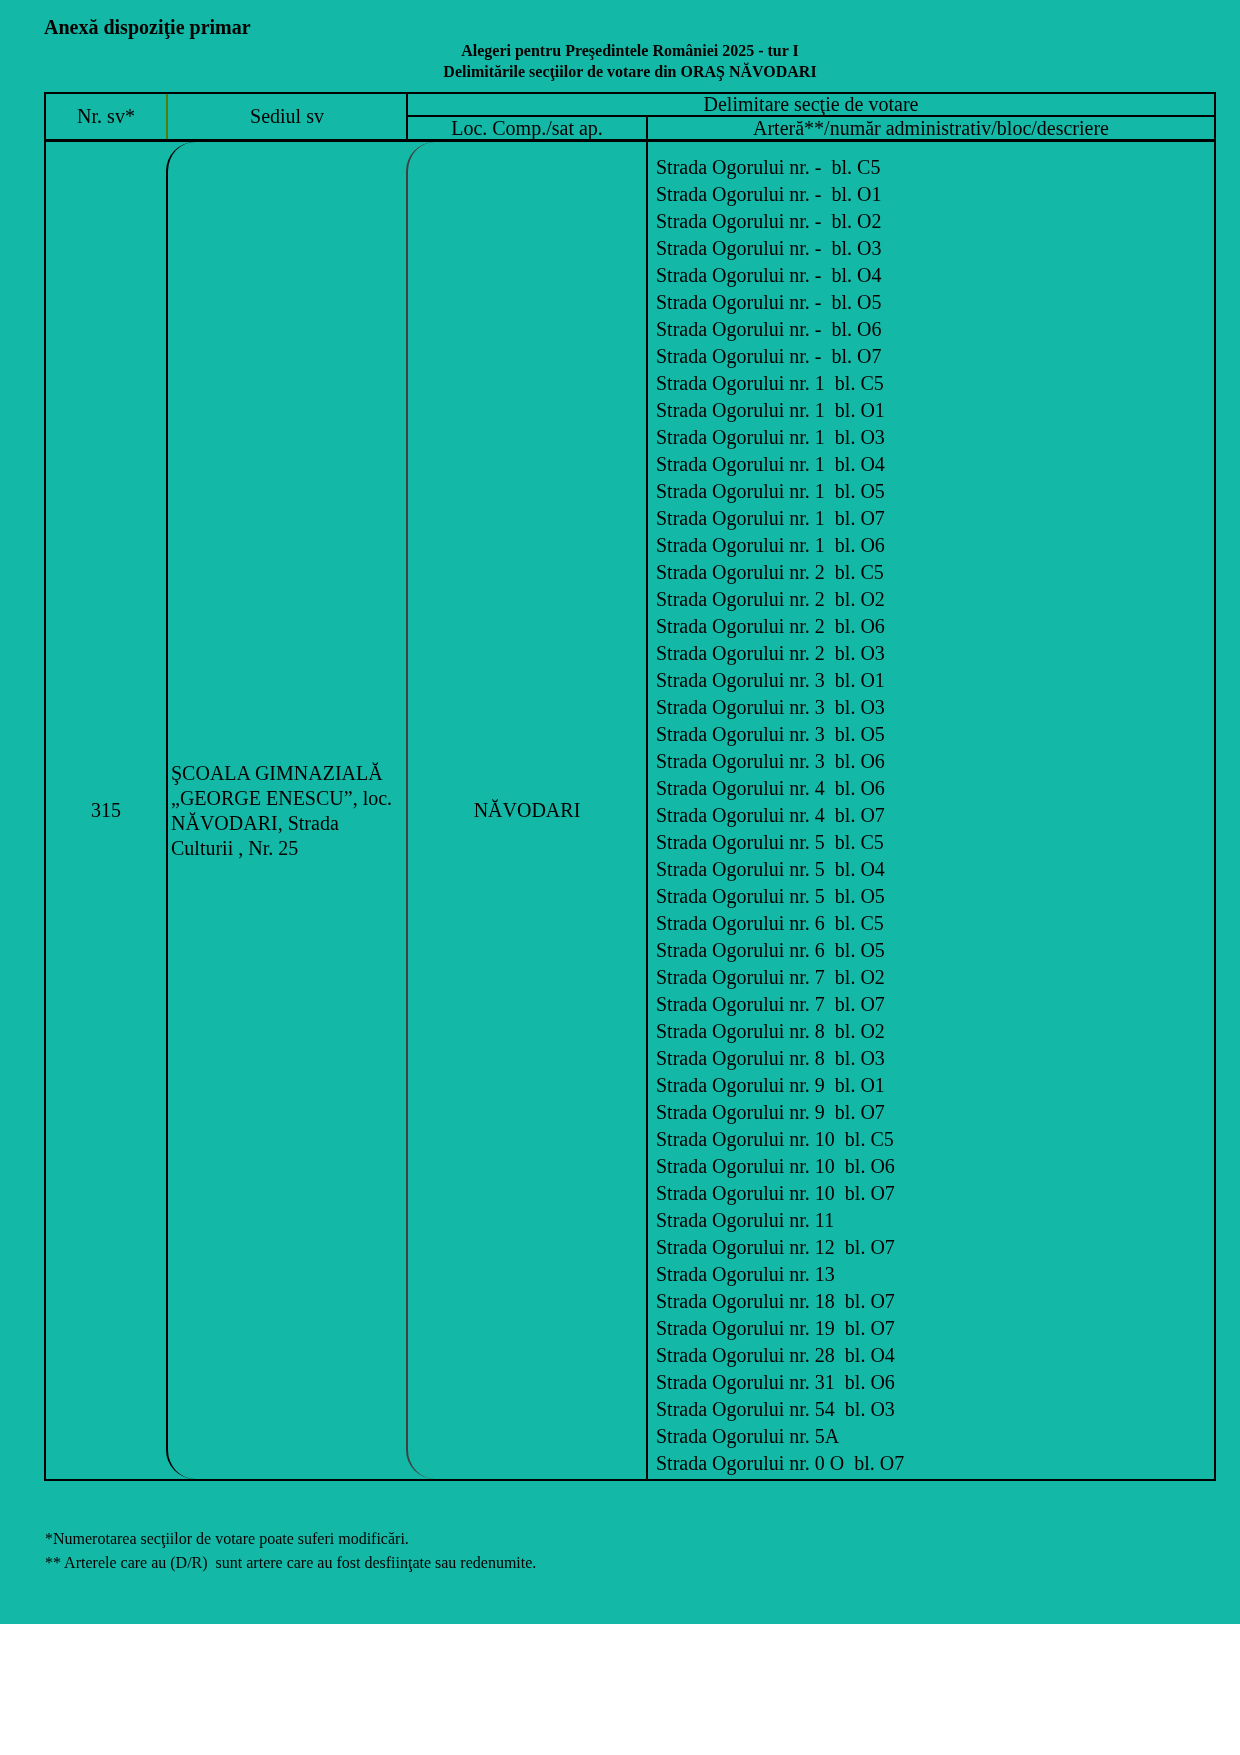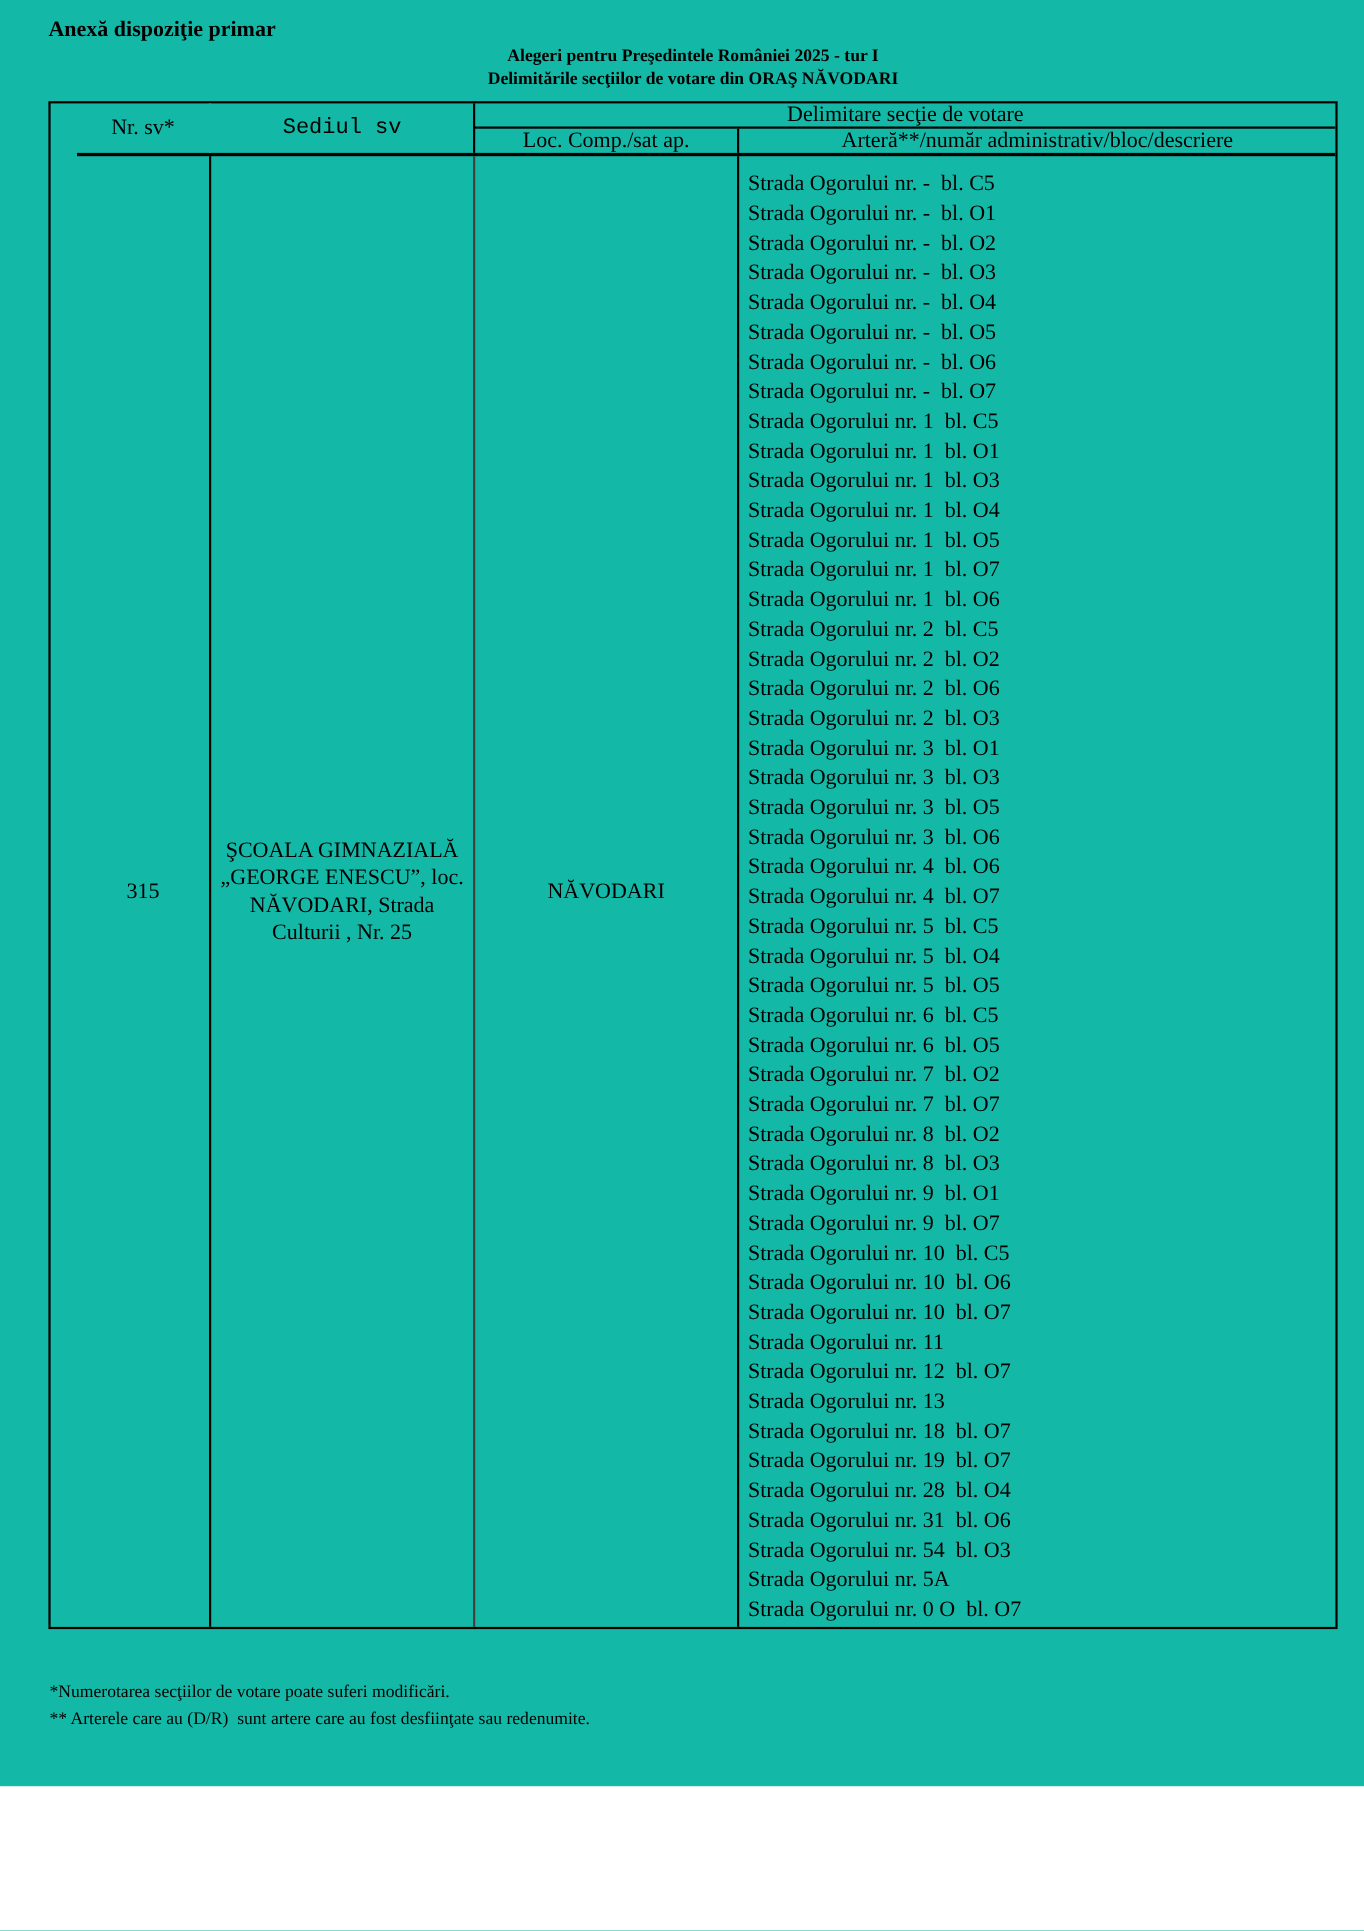--- a/index.html
+++ b/index.html
@@ -35,53 +35,52 @@
     line-height: 21px;
   }
   .doc-table {
     position: absolute;
     left: 44px;
     top: 92px;
     width: 1172px;
     border: 2px solid #000;
     box-sizing: border-box;
     font-size: 20px;
-    padding-left: 24px;
   }
   .thead {
     display: grid;
     grid-template-columns: 120px 240px 240px 1fr;
     grid-template-rows: 23px 22px;
     border-bottom: 3px solid #000;
   }
   .thead > div {
     display: flex;
     align-items: center;
     justify-content: center;
     box-sizing: border-box;
     white-space: pre;
   }
   .h-nrsv   { grid-column: 1; grid-row: 1 / span 2; }
-  .h-sediu  { grid-column: 2; grid-row: 1 / span 2; border-left: 2px solid #14b8a6; font-family: Liberation Mono, monospace; }
+  .h-sediu  { grid-column: 2; grid-row: 1 / span 2; border-left: 2px solid #4d7c0f; }
   .h-delim  { grid-column: 3 / span 2; grid-row: 1; border-left: 2px solid #000; border-bottom: 2px solid #000; }
   .h-loc    { grid-column: 3; grid-row: 2; border-left: 2px solid #000; }
   .h-artera { grid-column: 4; grid-row: 2; border-left: 2px solid #000; }
   .tbody {
     display: grid;
     grid-template-columns: 120px 240px 240px 1fr;
     height: 1337px;
   }
   .tbody > div {
     box-sizing: border-box;
   }
   .c-nr, .c-sediu, .c-loc {
     display: flex;
     align-items: center;
     justify-content: center;
-    text-align: center;
+    border-radius: 29px;
   }
   .c-sediu { border-left: 2px solid #000; padding: 0 3px; line-height: 25px; }
   .c-loc   { border-left: 2px solid #404040; }
   .c-artere {
     border-left: 2px solid #000;
     padding: 12px 6px 0 8px;
     line-height: 27px;
     overflow: hidden;
   }
   .artera-line { white-space: pre; }

